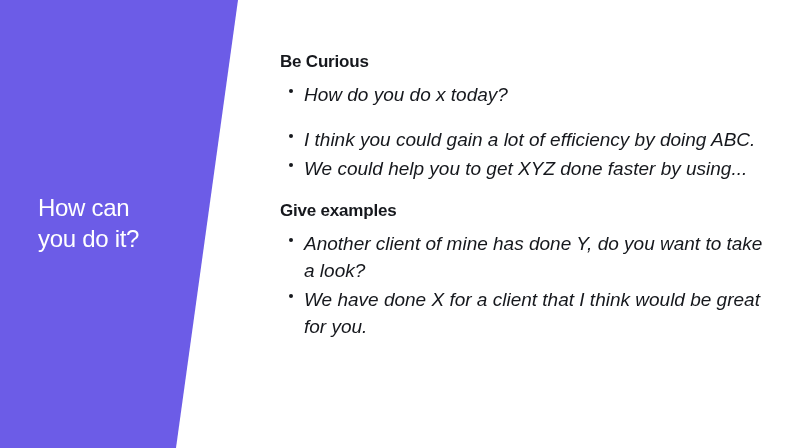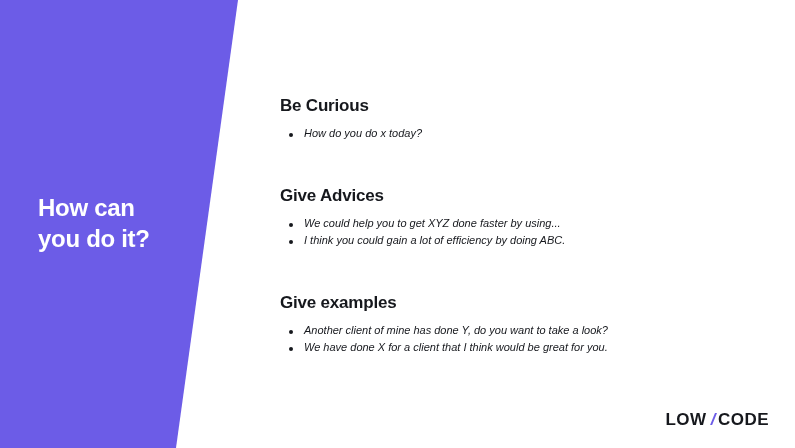--- a/index.html
+++ b/index.html
@@ -31,51 +31,50 @@
     -webkit-clip-path: polygon(0 0, 238px 0, 176px 448px, 0 448px);
     clip-path: polygon(0 0, 238px 0, 176px 448px, 0 448px);
   }
   .left-title {
     position: absolute;
     left: 38px;
     top: 192px;
     width: 170px;
     color: #ffffff;
     font-size: 24px;
-    font-weight: bold;
+    font-weight: normal;
     line-height: 1.3;
     letter-spacing: -0.3px;
     white-space: pre-line;
   }
   
   .content {
     position: absolute;
     left: 280px;
     top: 52px;
     width: 490px;
   }
   .section {
     margin-bottom: 18px;
-    margin-top: 44px;
   }
   .section-heading {
     font-size: 17px;
     font-weight: bold;
     color: #16181d;
     margin: 0 0 10px 0;
     letter-spacing: -0.2px;
   }
   .bullets {
     margin: 0;
     padding: 0 0 0 22px;
     list-style: none;
   }
   .bullets li {
     position: relative;
-    font-size: 11px;
+    font-size: 19px;
     font-style: italic;
     color: #16181d;
     line-height: 1.42;
     margin-bottom: 2px;
     padding-left: 2px;
   }
   .bullets li::before {
     content: "";
     position: absolute;
     left: -13px;
@@ -120,36 +119,30 @@
   <div class="content">
 
     <div class="section">
       <div class="section-heading">Be Curious</div>
       <ul class="bullets">
         <li>How do you do x today?</li>
       </ul>
     </div>
 
     <div class="section">
-      <div class="section-heading">Give Advices</div>
       <ul class="bullets">
+        <li>I think you could gain a lot of efficiency by doing ABC.</li>
         <li>We could help you to get XYZ done faster by using...</li>
-        <li>I think you could gain a lot of efficiency by doing ABC.</li>
       </ul>
     </div>
 
     <div class="section">
       <div class="section-heading">Give examples</div>
       <ul class="bullets">
         <li>Another client of mine has done Y, do you want to take a look?</li>
         <li>We have done X for a client that I think would be great for you.</li>
       </ul>
     </div>
 
   </div>
 
-  <div class="logo">
-    <span class="word1">LOW</span>
-    <span class="slash">/</span>
-    <span class="word2">CODE</span>
-  </div>
 
 </div>
 
 </body></html>

